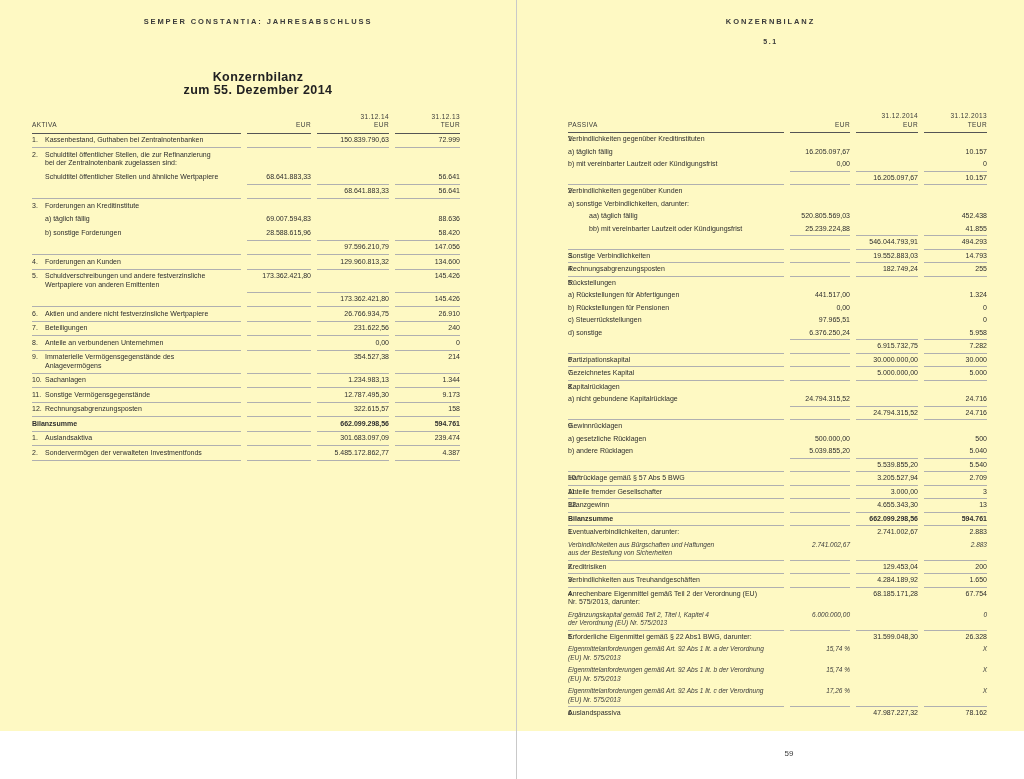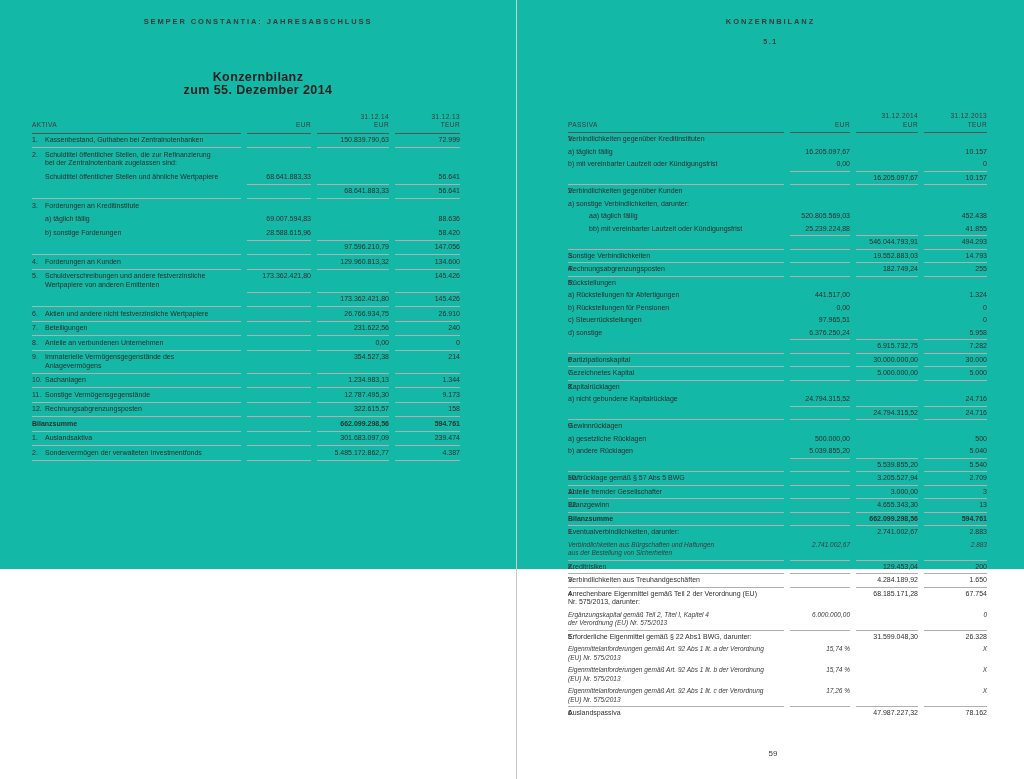--- a/index.html
+++ b/index.html
@@ -1,32 +1,32 @@
 <!DOCTYPE html>
 <html><head>
 <meta charset="utf-8">
 <style>
   html,body{margin:0;padding:0;background:#ffffff;}
   body{width:1024px;height:779px;overflow:hidden;
        font-family:"Liberation Sans",sans-serif;color:#2e2e2e;
        -webkit-font-smoothing:antialiased;}
-  .spread{position:relative;width:1024px;height:569px;background:#14b8a6;}
+  .spread{position:relative;width:1024px;height:731px;background:#fef9c3;}
   .page{position:absolute;top:0;height:779px;}
   .page-left{left:0;width:516px;border-right:1px solid #c9c9c9;}
   .page-right{left:517px;width:507px;}
 
   .running-head{position:absolute;top:17px;left:0;width:100%;text-align:center;
       font-size:7.5px;font-weight:bold;letter-spacing:1.9px;color:#3a3a3a;white-space:nowrap;}
   .running-sub{position:absolute;top:38px;left:0;width:100%;text-align:center;
       font-size:7px;font-weight:bold;letter-spacing:1.6px;color:#3a3a3a;}
   .doc-title{position:absolute;top:71px;left:0;width:100%;text-align:center;
       font-size:12.5px;line-height:13px;font-weight:bold;letter-spacing:0.4px;color:#222;}
   .page-num{position:absolute;bottom:21px;text-align:center;font-size:8px;color:#3a3a3a;}
   .page-left .page-num{left:32px;width:427px;}
-  .page-right .page-num{left:51px;width:410px;}
+  .page-right .page-num{left:67px;width:410px;}
 
   .fin-table{position:absolute;top:110px;display:table;border-collapse:separate;border-spacing:6px 0;}
   .page-left .fin-table{left:26px;}
   .page-right .fin-table{left:45px;}
 
   .tr{display:table-row;}
   .c{display:table-cell;vertical-align:top;font-size:7px;line-height:8.5px;padding:2.5px 0;}
   .t2 .c{padding:2px 0;}
   .t1 .lbl{width:196px;} .t1 .c1{width:64px;} .t1 .c2{width:72px;} .t1 .c3{width:65px;}
   .t2 .lbl{width:195px;} .t2 .c1{width:60px;} .t2 .c2{width:62px;} .t2 .c3{width:63px;}

